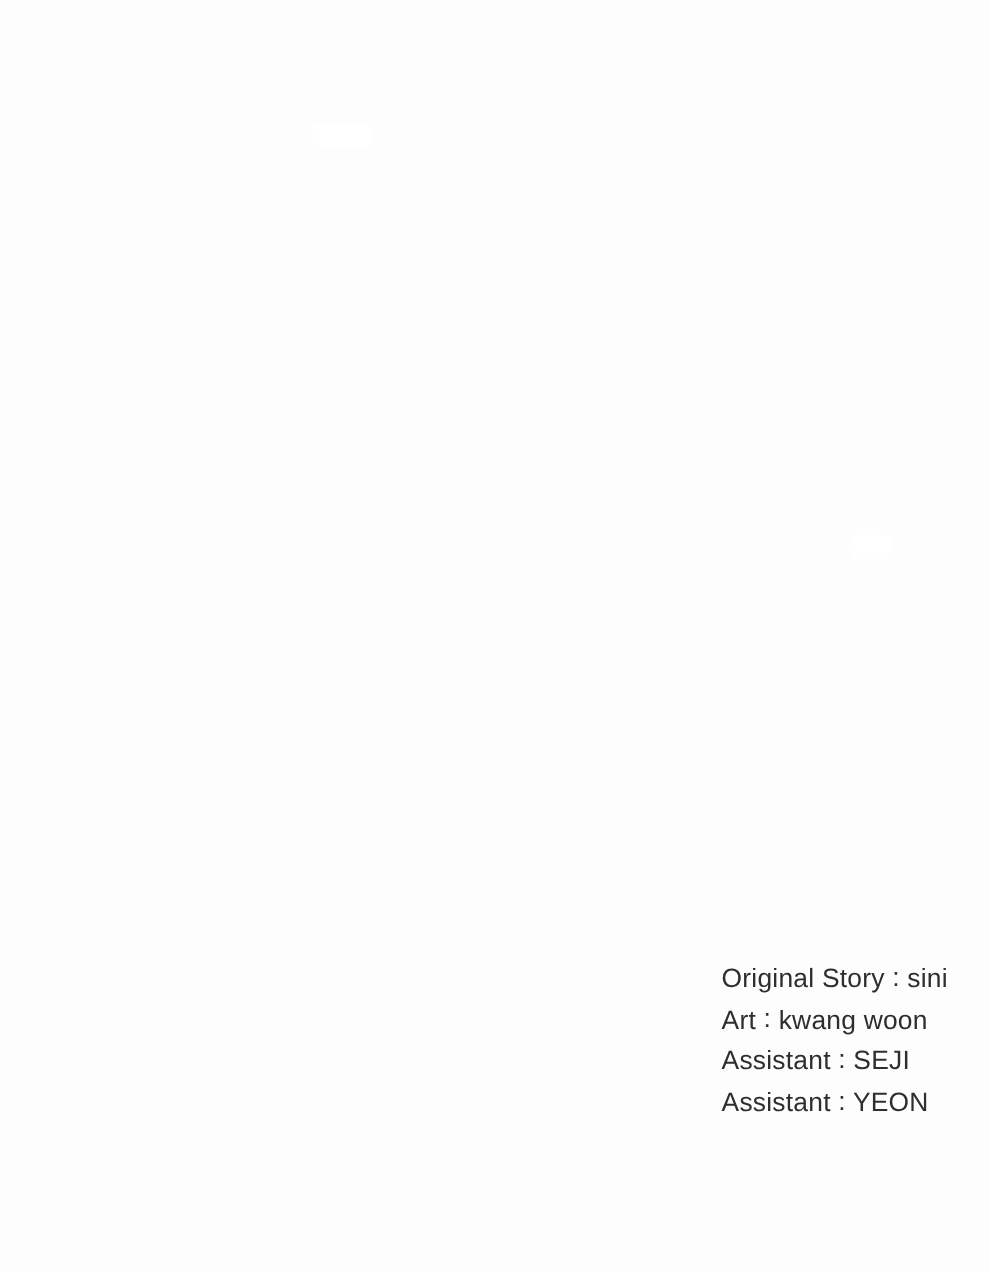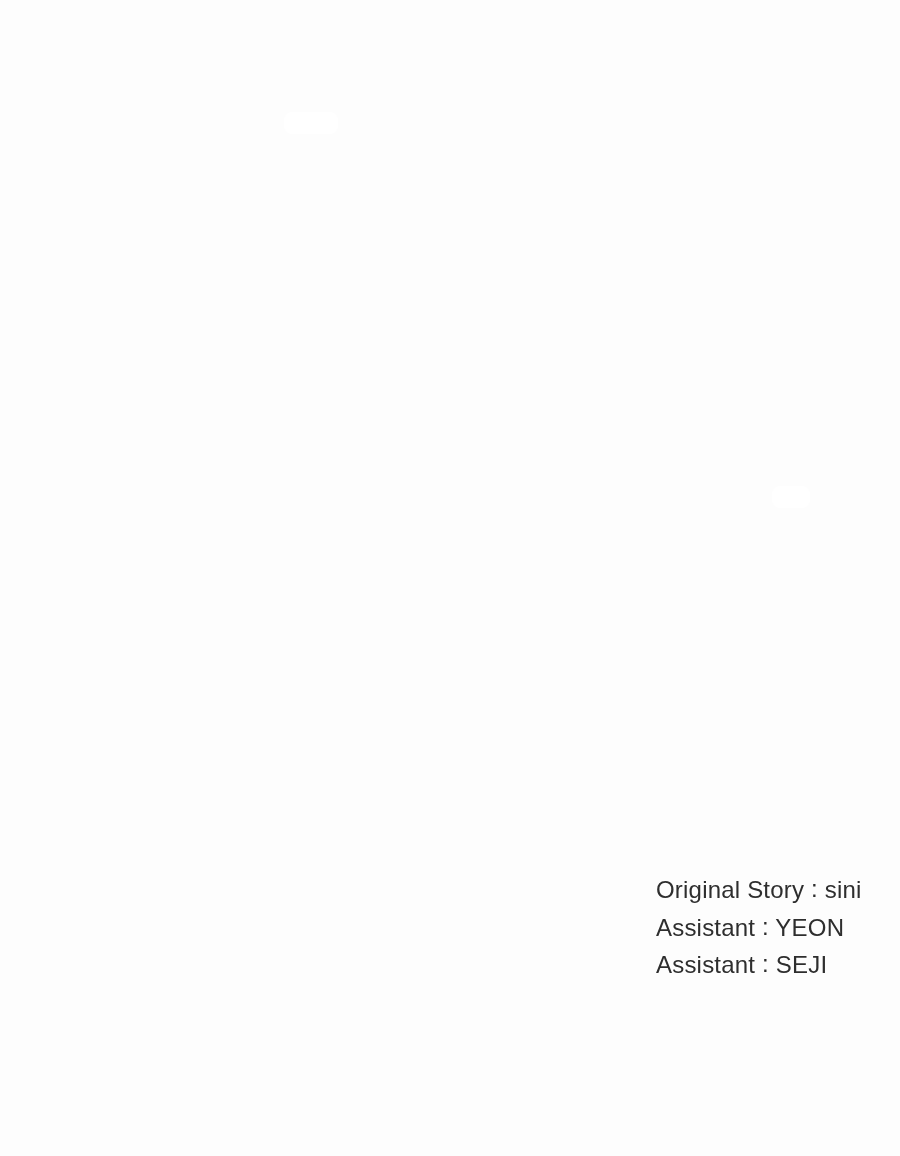--- a/index.html
+++ b/index.html
@@ -49,20 +49,21 @@
 
 <div class="page">
 
   <div class="artifact a1"></div>
   <div class="artifact a2"></div>
 
   <div class="credits">
 
     <div class="credit-line"><span>Original Story</span><span class="sep"> : </span><span>sini</span></div>
 
+    <div class="credit-line"><span>Art</span><span class="sep"> : </span><span>kwang woon</span></div>
 
 
+    <div class="credit-line"><span>Assistant</span><span class="sep"> : </span><span>SEJI</span></div>
+
     <div class="credit-line"><span>Assistant</span><span class="sep"> : </span><span>YEON</span></div>
-
-    <div class="credit-line"><span>Assistant</span><span class="sep"> : </span><span>SEJI</span></div>
 
   </div>
 </div>
 
 </body></html>

